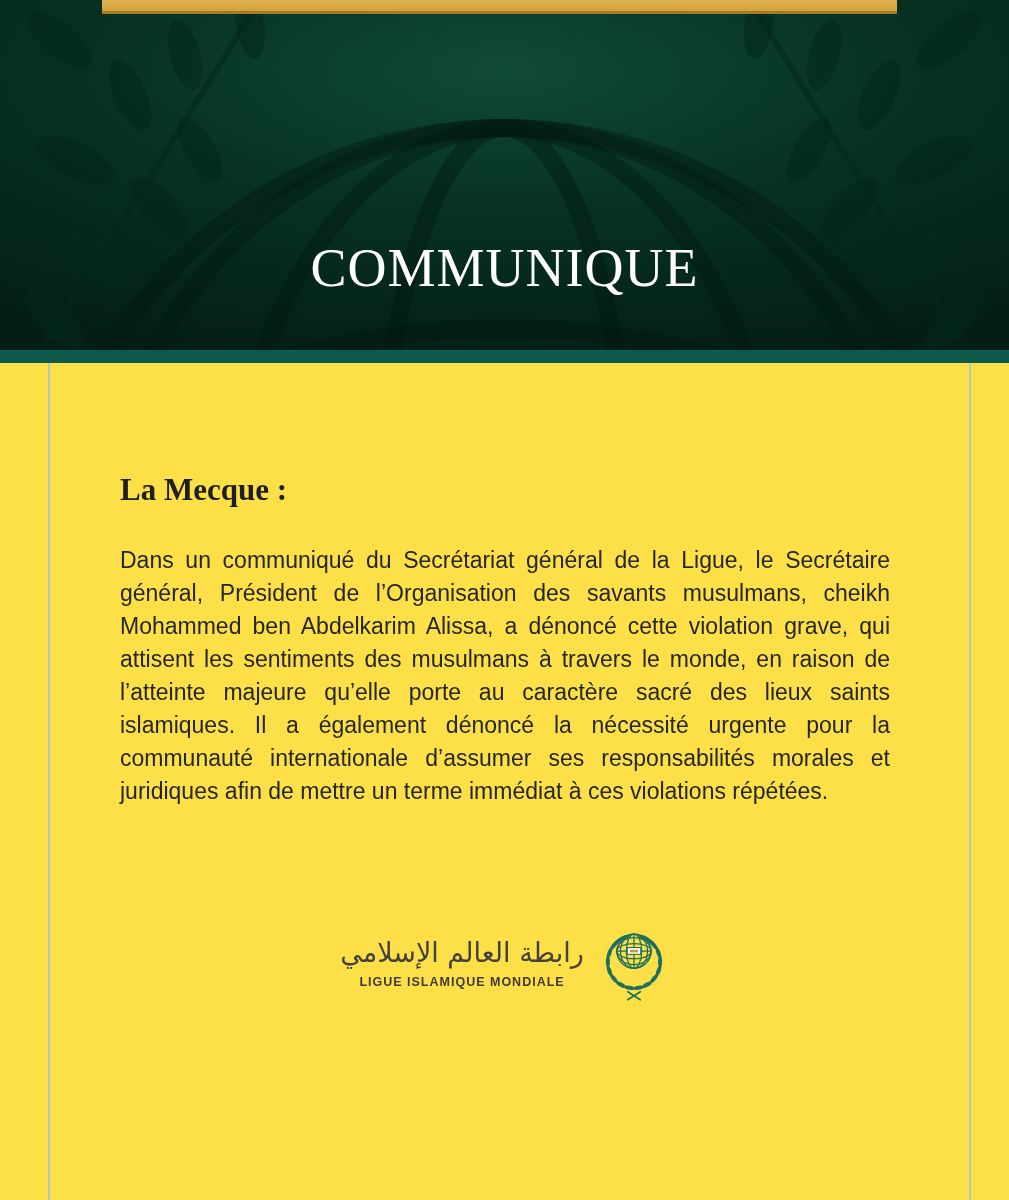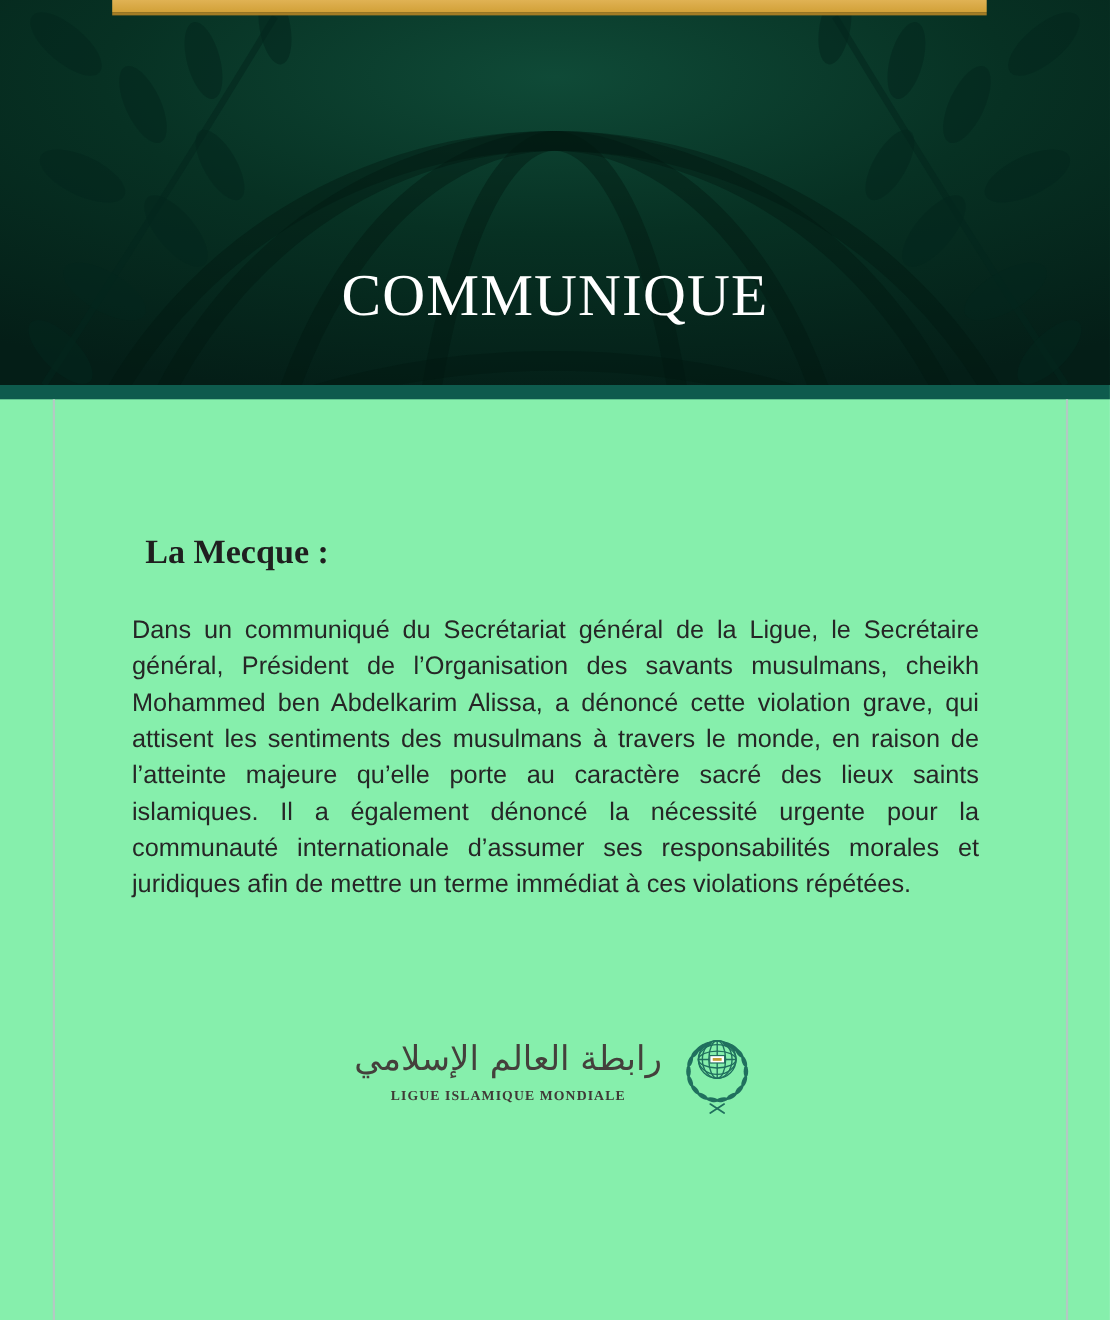--- a/index.html
+++ b/index.html
@@ -2,21 +2,21 @@
 <html lang="fr"><head>
 <meta charset="utf-8">
 <style>
   html, body { margin: 0; padding: 0; }
   body { width: 1009px; background: #ffffff; font-family: "Liberation Sans", sans-serif; }
 
   .page {
     position: relative;
     width: 1009px;
     height: 1200px;
-    background: #86efac;
+    background: #fde047;
     overflow: hidden;
   }
 
   
   .header {
     position: relative;
     width: 1009px;
     height: 350px;
     background: #062b20;
     overflow: hidden;
@@ -69,21 +69,21 @@
   .hairline.left  { left: 48px; }
   .hairline.right { left: 969px; }
 
   .content {
     position: relative;
     width: 770px;
     margin: 0 auto 0 120px;
     color: #262626;
   }
   .city-heading {
-    margin: 12px;
+    margin: 0;
     padding-top: 109px;
     font-family: "Liberation Serif", serif;
     font-weight: 700;
     font-size: 31px;
     line-height: 1.15;
     color: #1f1f1f;
   }
   .body-paragraph {
     margin: 36px 0 0 0;
     font-size: 23px;
@@ -103,28 +103,28 @@
   }
   .logo-text-block {
     display: flex;
     flex-direction: column;
     align-items: center;
   }
   .logo-arabic {
     font-family: "DejaVu Sans", sans-serif;
     direction: rtl;
     white-space: nowrap;
-    font-size: 31px;
+    font-size: 27px;
     line-height: 1.3;
     color: #44403c;
     text-align: center;
   }
   .logo-latin {
     margin-top: 5px;
-    font-family: Liberation Serif, serif;
+    font-family: Liberation Sans, sans-serif;
     font-weight: 700;
     font-size: 12.5px;
     letter-spacing: 1px;
     white-space: nowrap;
     color: #3f3a36;
     text-align: center;
   }
   .emblem { display: block; }
 </style>
 </head>

